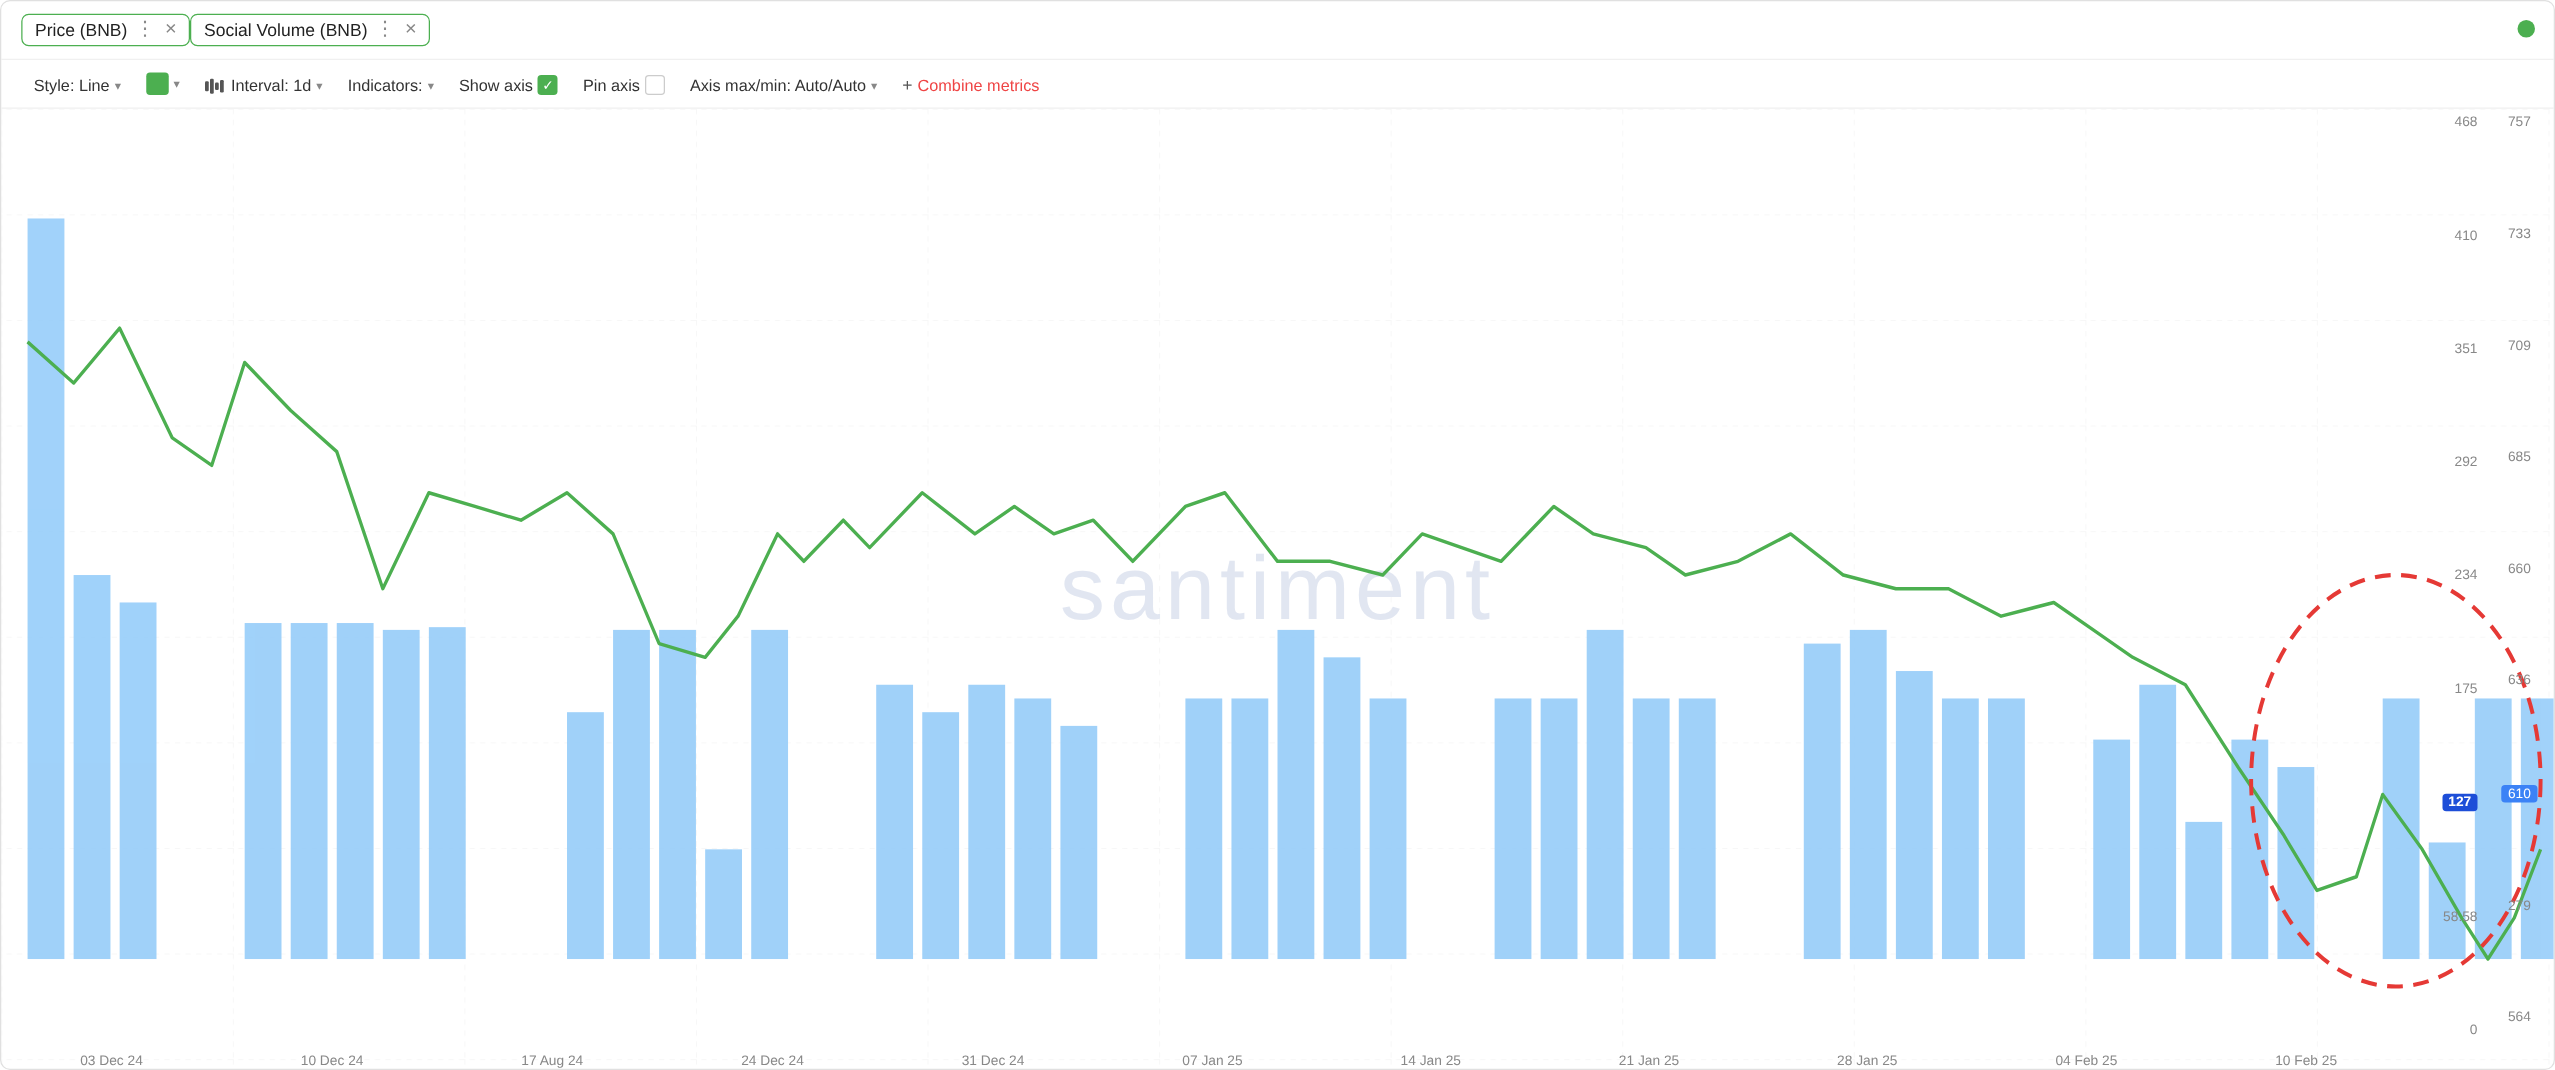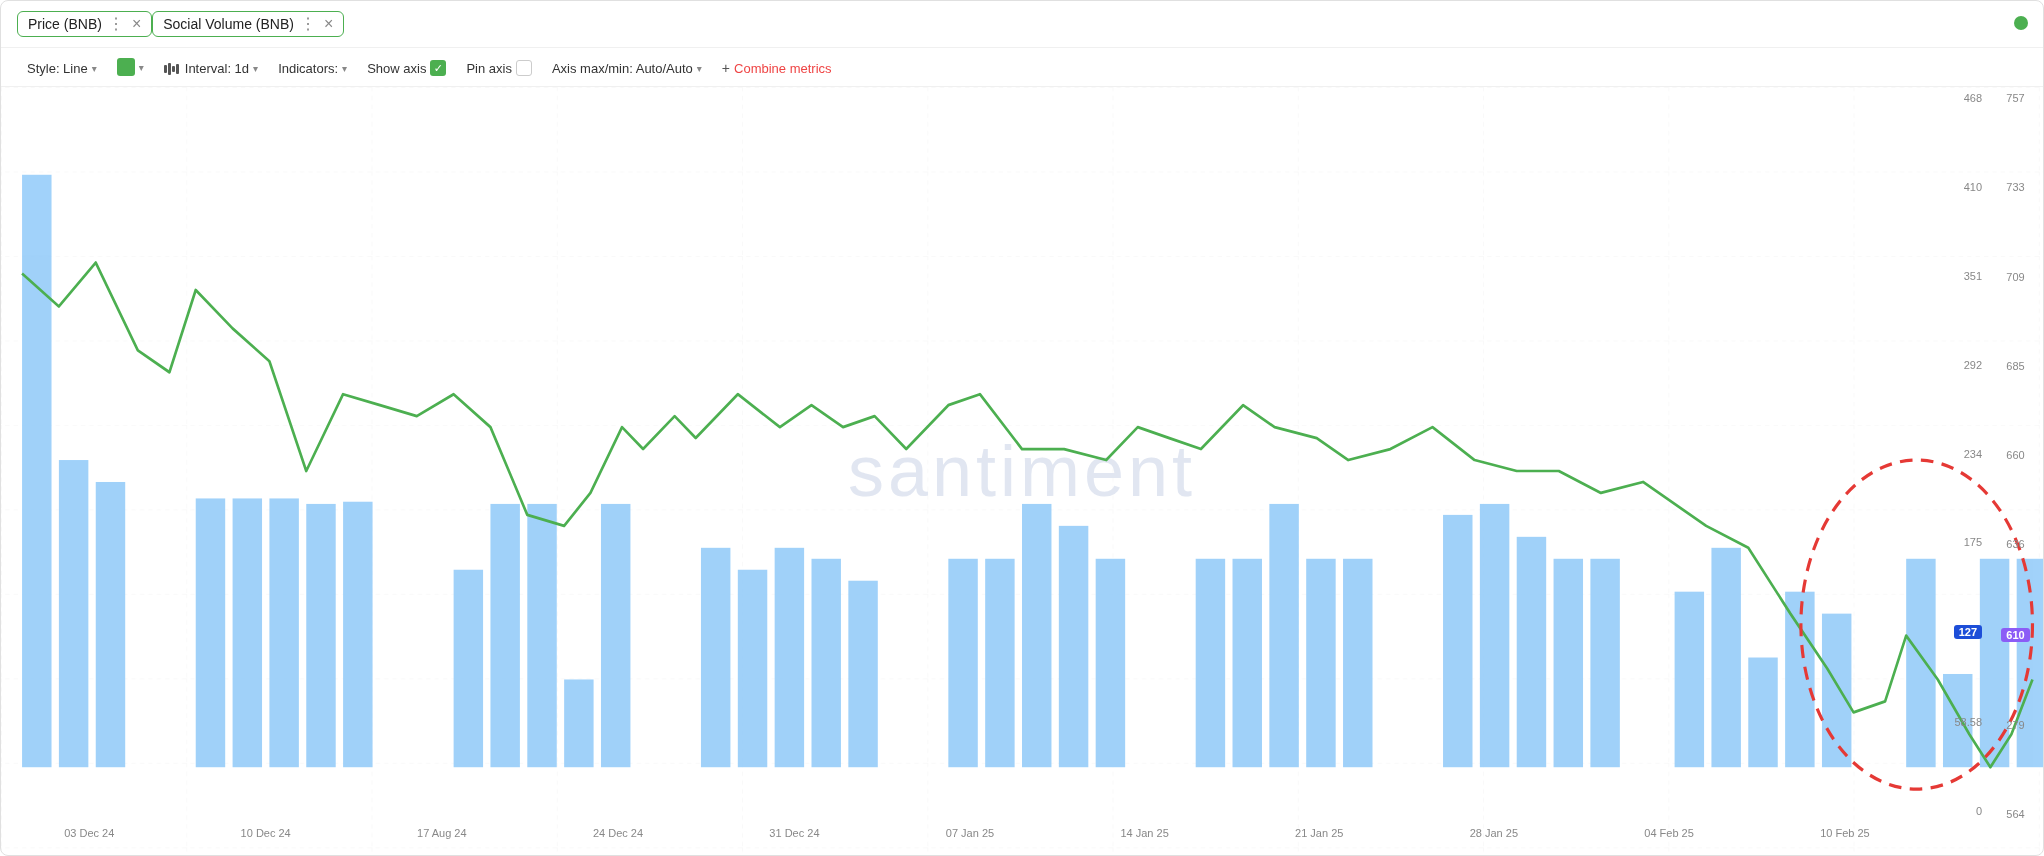--- a/index.html
+++ b/index.html
@@ -153,54 +153,54 @@
       justify-content: space-between;
       align-items: center;
       padding: 5px 4px;
       font-size: 11px;
       color: #888;
     }
     .y-axis-right2 {
       position: absolute;
       right: 55px;
       top: 0;
-      bottom: 33px;
+      bottom: 20px;
       width: 55px;
       display: flex;
       flex-direction: column;
       justify-content: space-between;
       align-items: flex-end;
       padding: 5px 6px;
       font-size: 11px;
       color: #888;
     }
     .y-label-badge {
-      background: #8b5cf6;
+      background: #3b82f6;
       color: white;
       border-radius: 3px;
       padding: 1px 5px;
       font-size: 11px;
-      font-weight: 700;
+      font-weight: 400;
     }
     .y-label-badge-blue {
       background: #1d4ed8;
       color: white;
       border-radius: 3px;
       padding: 1px 5px;
       font-size: 11px;
       font-weight: 600;
     }
     .x-axis {
       position: absolute;
       bottom: 0;
       left: 0;
       right: 110px;
       height: 28px;
       display: flex;
-      align-items: flex-start;
+      align-items: flex-end;
       justify-content: space-around;
       font-size: 11px;
       color: #888;
     }
     .online-dot {
       position: absolute;
       top: 16px;
       right: 16px;
       width: 14px;
       height: 14px;

